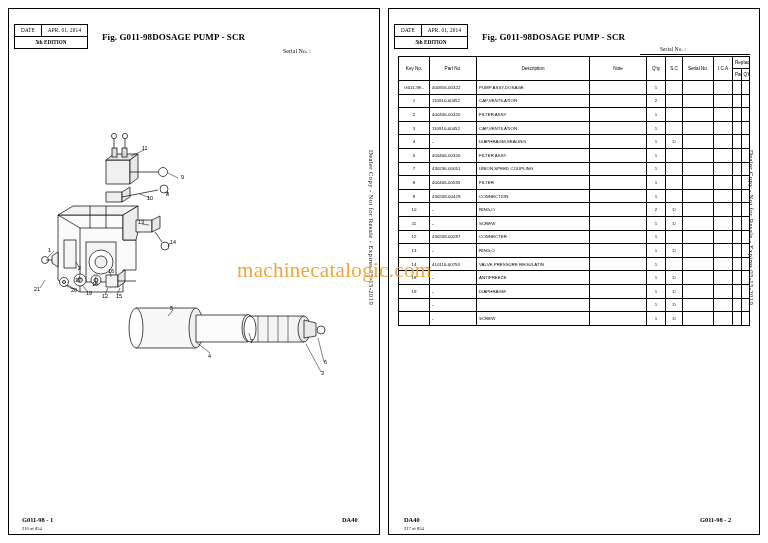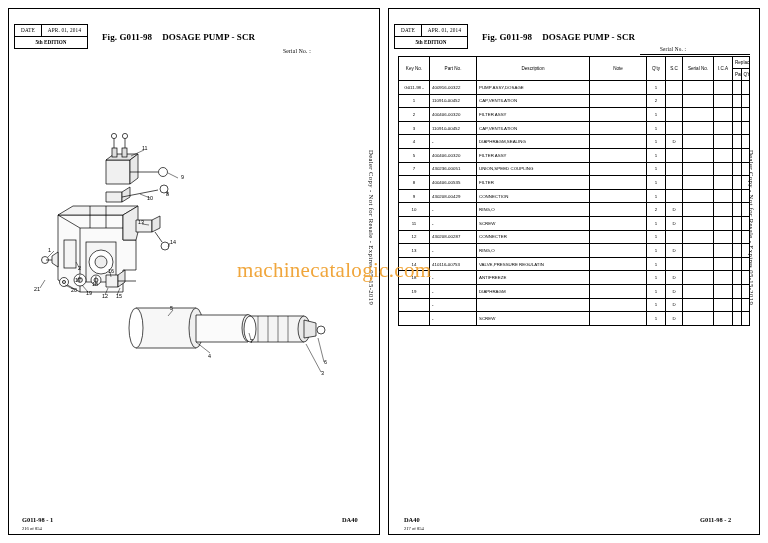--- a/index.html
+++ b/index.html
@@ -85,21 +85,21 @@
   }
   .fig-title {
     margin-left: 14px;
     display: flex;
     align-items: center;
     font-size: 9px;
     font-weight: bold;
     font-family: "Liberation Serif", serif;
     letter-spacing: .1px;
   }
-  .fig-title .fig-num { margin-right: 10px; }
+  .fig-title .fig-num { margin-right: 0; }
 
   .serial-left {
     position: absolute;
     top: 48px;
     left: 283px;
     font-size: 5.6px;
     letter-spacing: .2px;
   }
 
   

